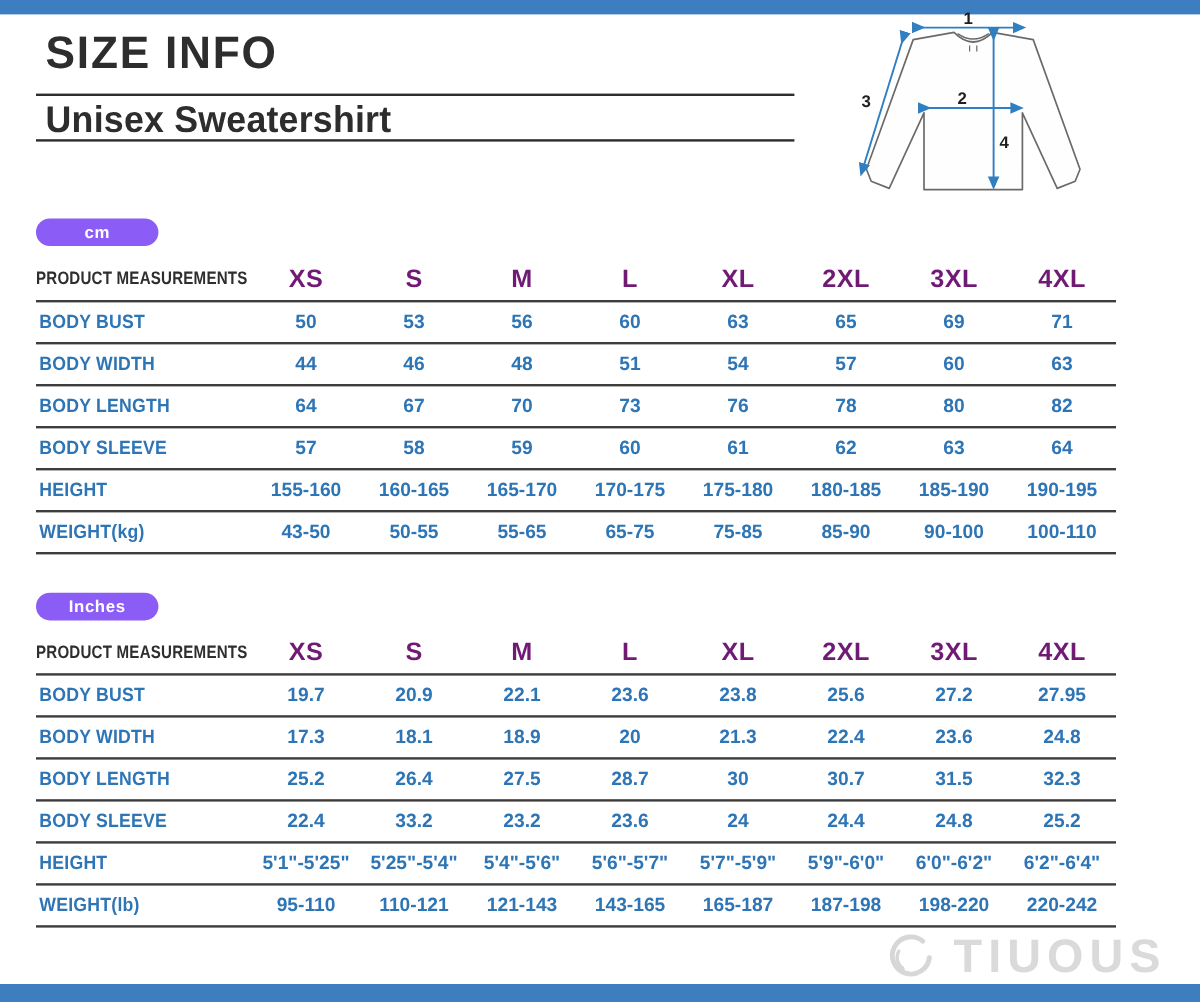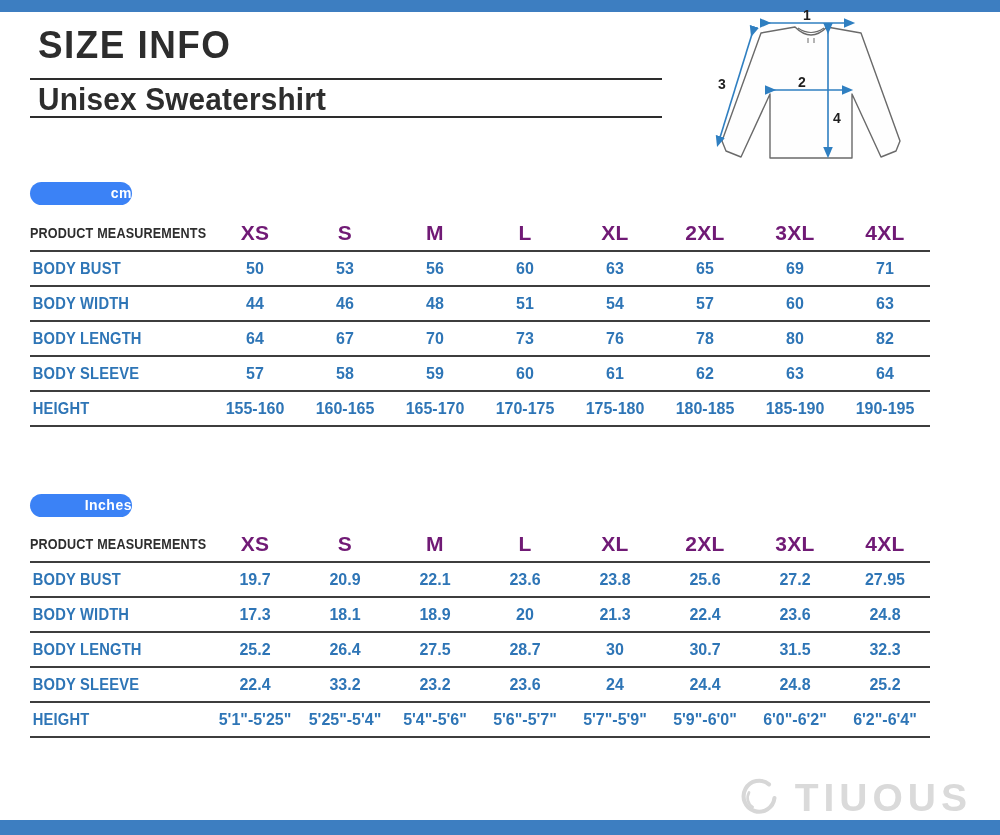--- a/index.html
+++ b/index.html
@@ -15,22 +15,22 @@
   .rule-1{top:78px;}
   .rule-2{top:116px;}
   .page-subtitle{position:absolute;left:38px;top:82px;margin:0;font-size:31px;font-weight:bold;
                  letter-spacing:0.2px;color:#2d2d2d;transform:scaleX(.96);transform-origin:left top;}
 
   .figure{position:absolute;left:700px;top:10px;width:260px;}
   .figure svg{display:block;}
   .legend{display:grid;grid-template-columns:108px auto;row-gap:3px;padding-left:28px;margin-top:4px;
           font-size:14px;font-weight:bold;color:#1f1f1f;letter-spacing:0.3px;}
 
-  .unit-badge{position:absolute;left:30px;width:102px;height:23px;background:#3b82f6;border-radius:12px;
-              color:#ffffff;font-size:14px;font-weight:bold;text-align:right;line-height:23px;letter-spacing:0.5px;}
+  .unit-badge{position:absolute;left:30px;width:102px;height:23px;background:#8b5cf6;border-radius:12px;
+              color:#ffffff;font-size:14px;font-weight:bold;text-align:center;line-height:23px;letter-spacing:0.5px;}
   .badge-cm{top:182px;}
   .badge-in{top:494px;}
 
   .table-host{position:absolute;left:30px;width:900px;}
   .host-cm{top:216px;}
   .host-in{top:527px;}
   .size-table{border-collapse:collapse;table-layout:fixed;width:900px;}
   .size-table tr{height:35px;}
   .size-table th,.size-table td{border-bottom:2px solid #3d3d3d;padding:0;vertical-align:middle;white-space:nowrap;}
   .size-table th.mlabel{width:180px;text-align:left;}
@@ -141,20 +141,31 @@
             <td class="rlabel"><span class="cond2">HEIGHT</span></td>
             <td class="val">155-160</td>
             <td class="val">160-165</td>
             <td class="val">165-170</td>
             <td class="val">170-175</td>
             <td class="val">175-180</td>
             <td class="val">180-185</td>
             <td class="val">185-190</td>
             <td class="val">190-195</td>
           </tr>
+          <tr>
+            <td class="rlabel"><span class="cond2">WEIGHT(kg)</span></td>
+            <td class="val">43-50</td>
+            <td class="val">50-55</td>
+            <td class="val">55-65</td>
+            <td class="val">65-75</td>
+            <td class="val">75-85</td>
+            <td class="val">85-90</td>
+            <td class="val">90-100</td>
+            <td class="val">100-110</td>
+          </tr>
         </tbody>
       </table>
     </div>
 
   <div class="unit-badge badge-in">Inches</div>
   <div class="table-host host-in">
       <table class="size-table">
         <tbody>
           <tr>
             <th class="mlabel"><span class="cond">PRODUCT MEASUREMENTS</span></th>
@@ -215,20 +226,31 @@
             <td class="rlabel"><span class="cond2">HEIGHT</span></td>
             <td class="val">5'1"-5'25"</td>
             <td class="val">5'25"-5'4"</td>
             <td class="val">5'4"-5'6"</td>
             <td class="val">5'6"-5'7"</td>
             <td class="val">5'7"-5'9"</td>
             <td class="val">5'9"-6'0"</td>
             <td class="val">6'0"-6'2"</td>
             <td class="val">6'2"-6'4"</td>
           </tr>
+          <tr>
+            <td class="rlabel"><span class="cond2">WEIGHT(lb)</span></td>
+            <td class="val">95-110</td>
+            <td class="val">110-121</td>
+            <td class="val">121-143</td>
+            <td class="val">143-165</td>
+            <td class="val">165-187</td>
+            <td class="val">187-198</td>
+            <td class="val">198-220</td>
+            <td class="val">220-242</td>
+          </tr>
         </tbody>
       </table>
     </div>
 
   <div class="watermark">
     <svg width="40" height="40" viewBox="0 0 44 44">
       <path d="M33,7 A17,17 0 1 0 39,22" fill="none" stroke="#d7d7d7" stroke-width="4.5" stroke-linecap="round"></path>
       <path d="M15,32 A12,12 0 0 1 11,16" fill="none" stroke="#d7d7d7" stroke-width="3" stroke-linecap="round"></path>
     </svg>
     <span class="watermark-text">TIUOUS</span>

